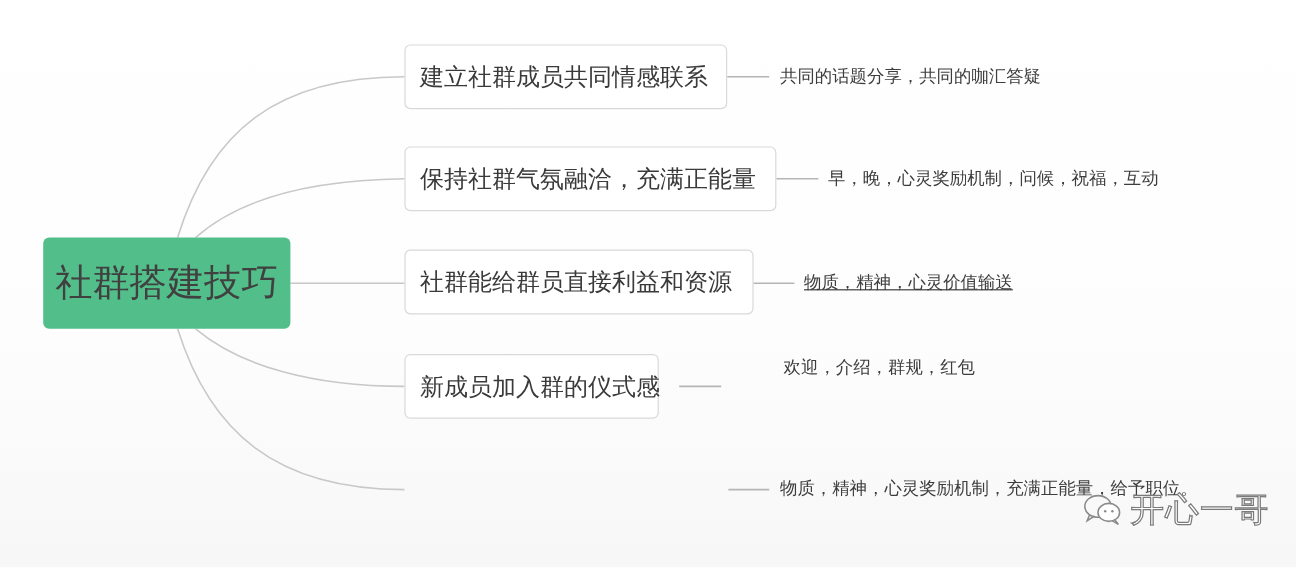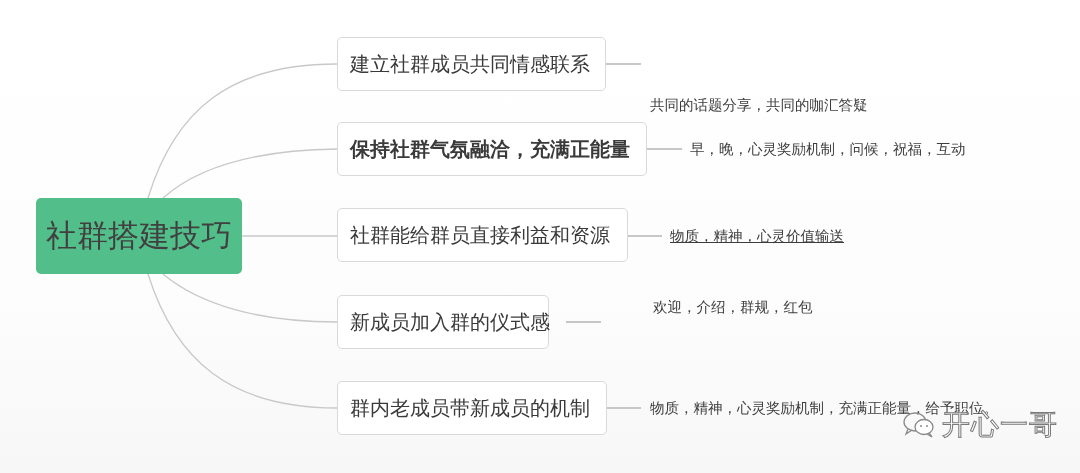--- a/index.html
+++ b/index.html
@@ -104,48 +104,45 @@
     <path d="M607 408 L 641 408" fill="none" stroke="#b5b5b5" stroke-width="1.3"></path>
   </svg>
 
   <div class="root">
     <span>社群搭建技巧</span>
   </div>
 
   <div class="branch" style="top:37px; width:269px;">
     <span>建立社群成员共同情感联系</span>
   </div>
-  <div class="note" style="left:650px; top:54px;margin-top:41px;">
+  <div class="note" style="left:650px; top:54px;">
     <span>共同的话题分享，共同的咖汇答疑</span>
   </div>
 
-  <div class="branch" style="top:122px; width:310px;font-weight:bold;">
+  <div class="branch" style="top:122px; width:310px;">
     <span>保持社群气氛融洽，充满正能量</span>
   </div>
   <div class="note" style="left:690px; top:139px;">
     <span>早，晚，心灵奖励机制，问候，祝福，互动</span>
   </div>
 
   <div class="branch" style="top:208px; width:291px;">
     <span>社群能给群员直接利益和资源</span>
   </div>
   <div class="note" style="left:670px; top:226px;text-decoration:underline;">
     <span>物质，精神，心灵价值输送</span>
   </div>
 
   <div class="branch" style="top:295px; width:212px;">
     <span>新成员加入群的仪式感</span>
   </div>
   <div class="note" style="left:609px; top:297px;margin-left:44px;">
     <span>欢迎，介绍，群规，红包</span>
   </div>
 
-  <div class="branch" style="top:381px; width:270px;">
-    <span>群内老成员带新成员的机制</span>
-  </div>
   <div class="note" style="left:650px; top:398px;">
     <span>物质，精神，心灵奖励机制，充满正能量，给予职位。</span>
   </div>
 
   <div class="watermark">
     <span class="wm-icon">
       <svg width="34" height="28" viewBox="0 0 34 28">
         <ellipse cx="13" cy="11" rx="11" ry="9" fill="none" stroke="#8a8a8a" stroke-width="1.3"></ellipse>
         <path d="M6 18 L4 23 L10 19" fill="none" stroke="#8a8a8a" stroke-width="1.3"></path>
         <ellipse cx="22" cy="16" rx="9" ry="7.5" fill="#ffffff" stroke="#8a8a8a" stroke-width="1.3"></ellipse>

